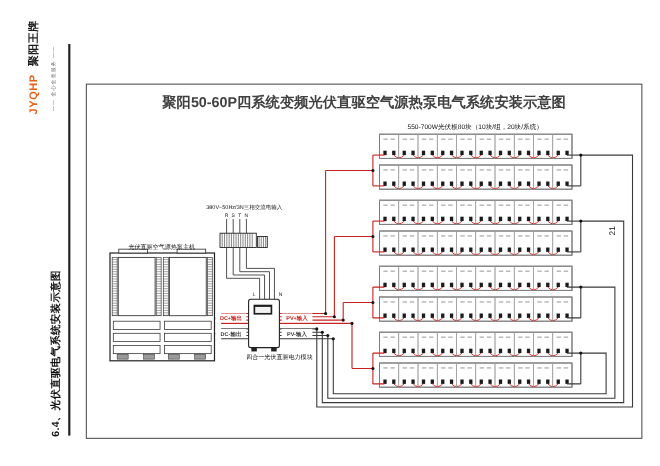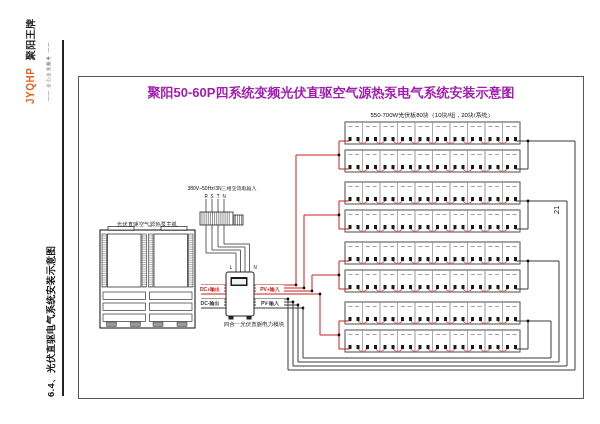--- a/index.html
+++ b/index.html
@@ -9,21 +9,21 @@
         white-space:nowrap;font-weight:bold;font-size:10px;letter-spacing:.5px;}
   .logo-en{color:#e8611a;margin-right:4px;}
   .logo-cn{color:#1c1c1c;}
   .slogan{position:absolute;left:46px;top:101px;transform-origin:0 0;transform:rotate(-90deg);
         white-space:nowrap;font-size:4.5px;color:#555;letter-spacing:1px;}
   .divider{position:absolute;left:62px;top:40px;width:1.5px;height:356px;background:#222;}
   .section{position:absolute;left:45px;top:397px;transform-origin:0 0;transform:rotate(-90deg);
         white-space:nowrap;font-size:9.5px;font-weight:bold;color:#111;letter-spacing:.3px;}
   .frame{position:absolute;left:78px;top:76px;width:504px;height:321px;border:1px solid #555;}
   .title{position:absolute;left:78px;top:84px;width:506px;text-align:center;
-        font-size:13px;font-weight:bold;color:#a21caf;}
+        font-size:13px;font-weight:bold;color:#404040;}
   .pagenum{position:absolute;left:552px;top:214px;transform-origin:0 0;transform:rotate(-90deg);
         font-size:7.5px;color:#111;}
   svg#wiring{position:absolute;left:0;top:0;font-family:"Liberation Sans","DejaVu Sans",sans-serif;}
 </style>
 </head>
 <body>
 
 <div class="page">
 
   <div>

